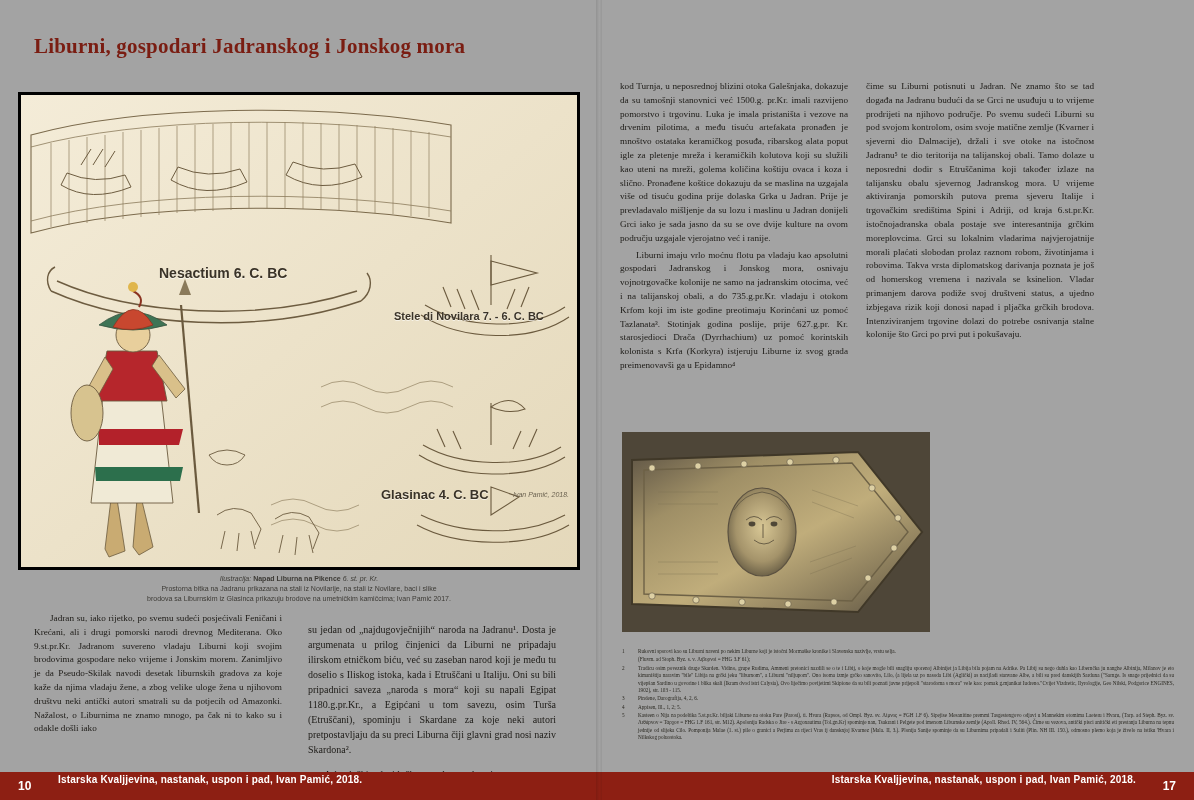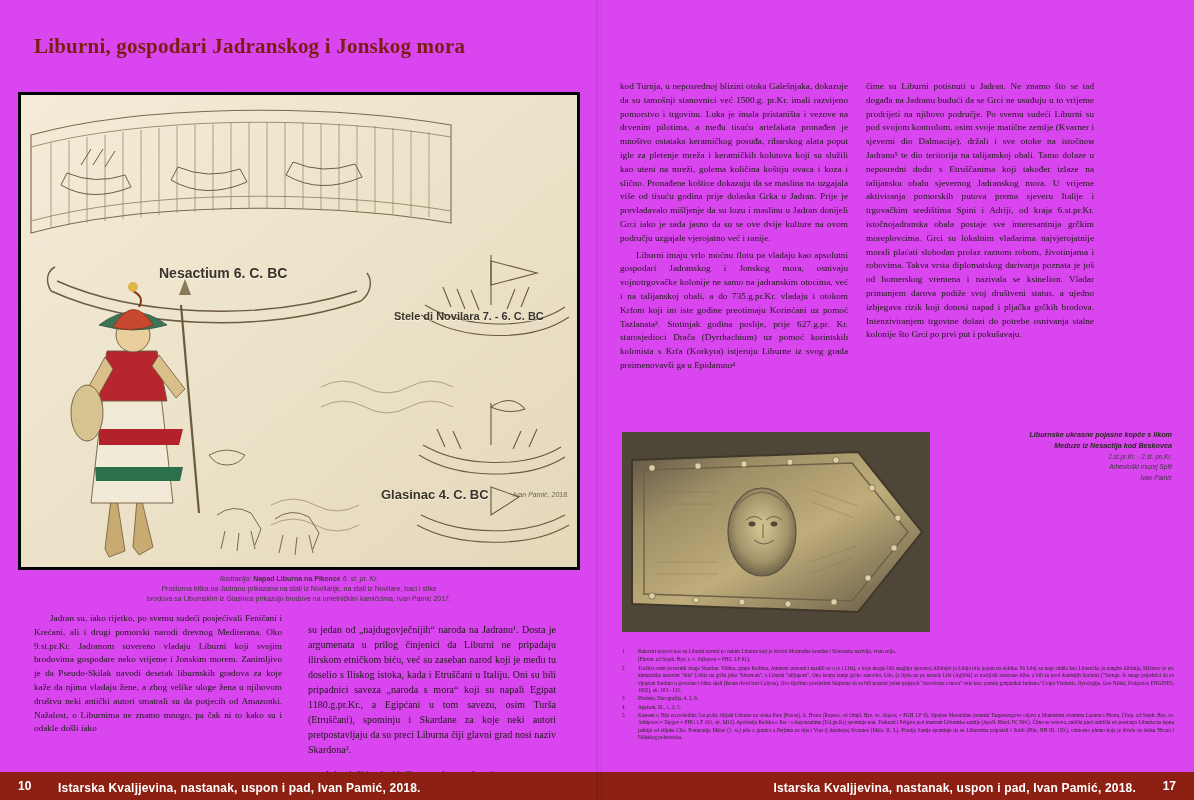--- a/index.html
+++ b/index.html
@@ -5,21 +5,21 @@
   * { box-sizing: border-box; }
   html, body {
     margin: 0; padding: 0;
     width: 1194px; height: 800px;
     background: #ffffff;
     font-family: "Liberation Serif", serif;
   }
   .page {
     position: relative;
     width: 1194px; height: 800px;
-    background: #d946ef;
+    background: #a3a3a3;
     overflow: hidden;
   }
   
   .gutter {
     position: absolute;
     left: 596px; top: 0; width: 6px; height: 800px;
     background: linear-gradient(to right, rgba(0,0,0,0.10), rgba(0,0,0,0.02) 45%, rgba(0,0,0,0.0) 55%, rgba(0,0,0,0.07));
     z-index: 5;
     pointer-events: none;
   }
@@ -172,23 +172,23 @@
   .botbar-right { left: 598px; width: 596px; }
   .pg-num {
     position: absolute; top: 7px;
     font-family: "Liberation Sans", sans-serif;
     font-weight: bold; font-size: 12px;
     color: #ffffff;
   }
   .pg-num-l { left: 18px; }
   .pg-num-r { right: 18px; }
   .run-head {
-    position: absolute; top: 9px;
-    font-family: "Liberation Sans", sans-serif;
-    font-weight: bold; font-size: 12px;
+    position: absolute; top: 2px;
+    font-family: "Liberation Sans", sans-serif;
+    font-weight: bold; font-size: 10px;
     color: #ffffff;
     letter-spacing: .2px;
   }
   .run-head-l { left: 58px; }
   .run-head-r { right: 58px; }
 </style>
 </head>
 <body>
 
 <div class="page">
@@ -412,27 +412,20 @@
         <ellipse cx="152" cy="92" rx="3.4" ry="2.4"></ellipse>
       </g>
 
       <g stroke="#7b6e50" stroke-width="0.6" opacity="0.6">
         <path d="M36,60 L96,60 M36,72 L96,72 M36,130 L96,130 M36,142 L96,142"></path>
         <path d="M190,58 L236,74 M190,70 L232,86 M188,130 L234,114 M188,142 L230,126"></path>
       </g>
     </svg>
   </div>
 
-  <div class="artifact-caption">
-    <span class="ac-bold">Liburnske ukrasne pojasne kopče s likom</span><br>
-    <span class="ac-bold">Meduze iz Nesactija kod Beskovca</span><br>
-    <span class="ac-sm">2.st.pr.Kr. - 2.st. po.Kr.</span><br>
-    <span class="ac-sm">Arheološki muzej Split</span><br>
-    <span class="ac-sm">Ivan Pamić</span>
-  </div>
 
   <div class="footnotes">
     <div class="fn-row">
       <div class="fn-num">1</div>
       <div class="fn-txt">Rukovni sporovi kao su Liburni naveni po nekim Liburne koji je istočni Mormaške kronike i Slavenska nazivlje, vrstu selja.</div>
     </div>
     <div class="fn-row">
       <div class="fn-num"></div>
       <div class="fn-txt">(Fluvm. ad Stoph. Byz. s. v. Λιβυρνοί = FHG 3.F 61);</div>
     </div>

